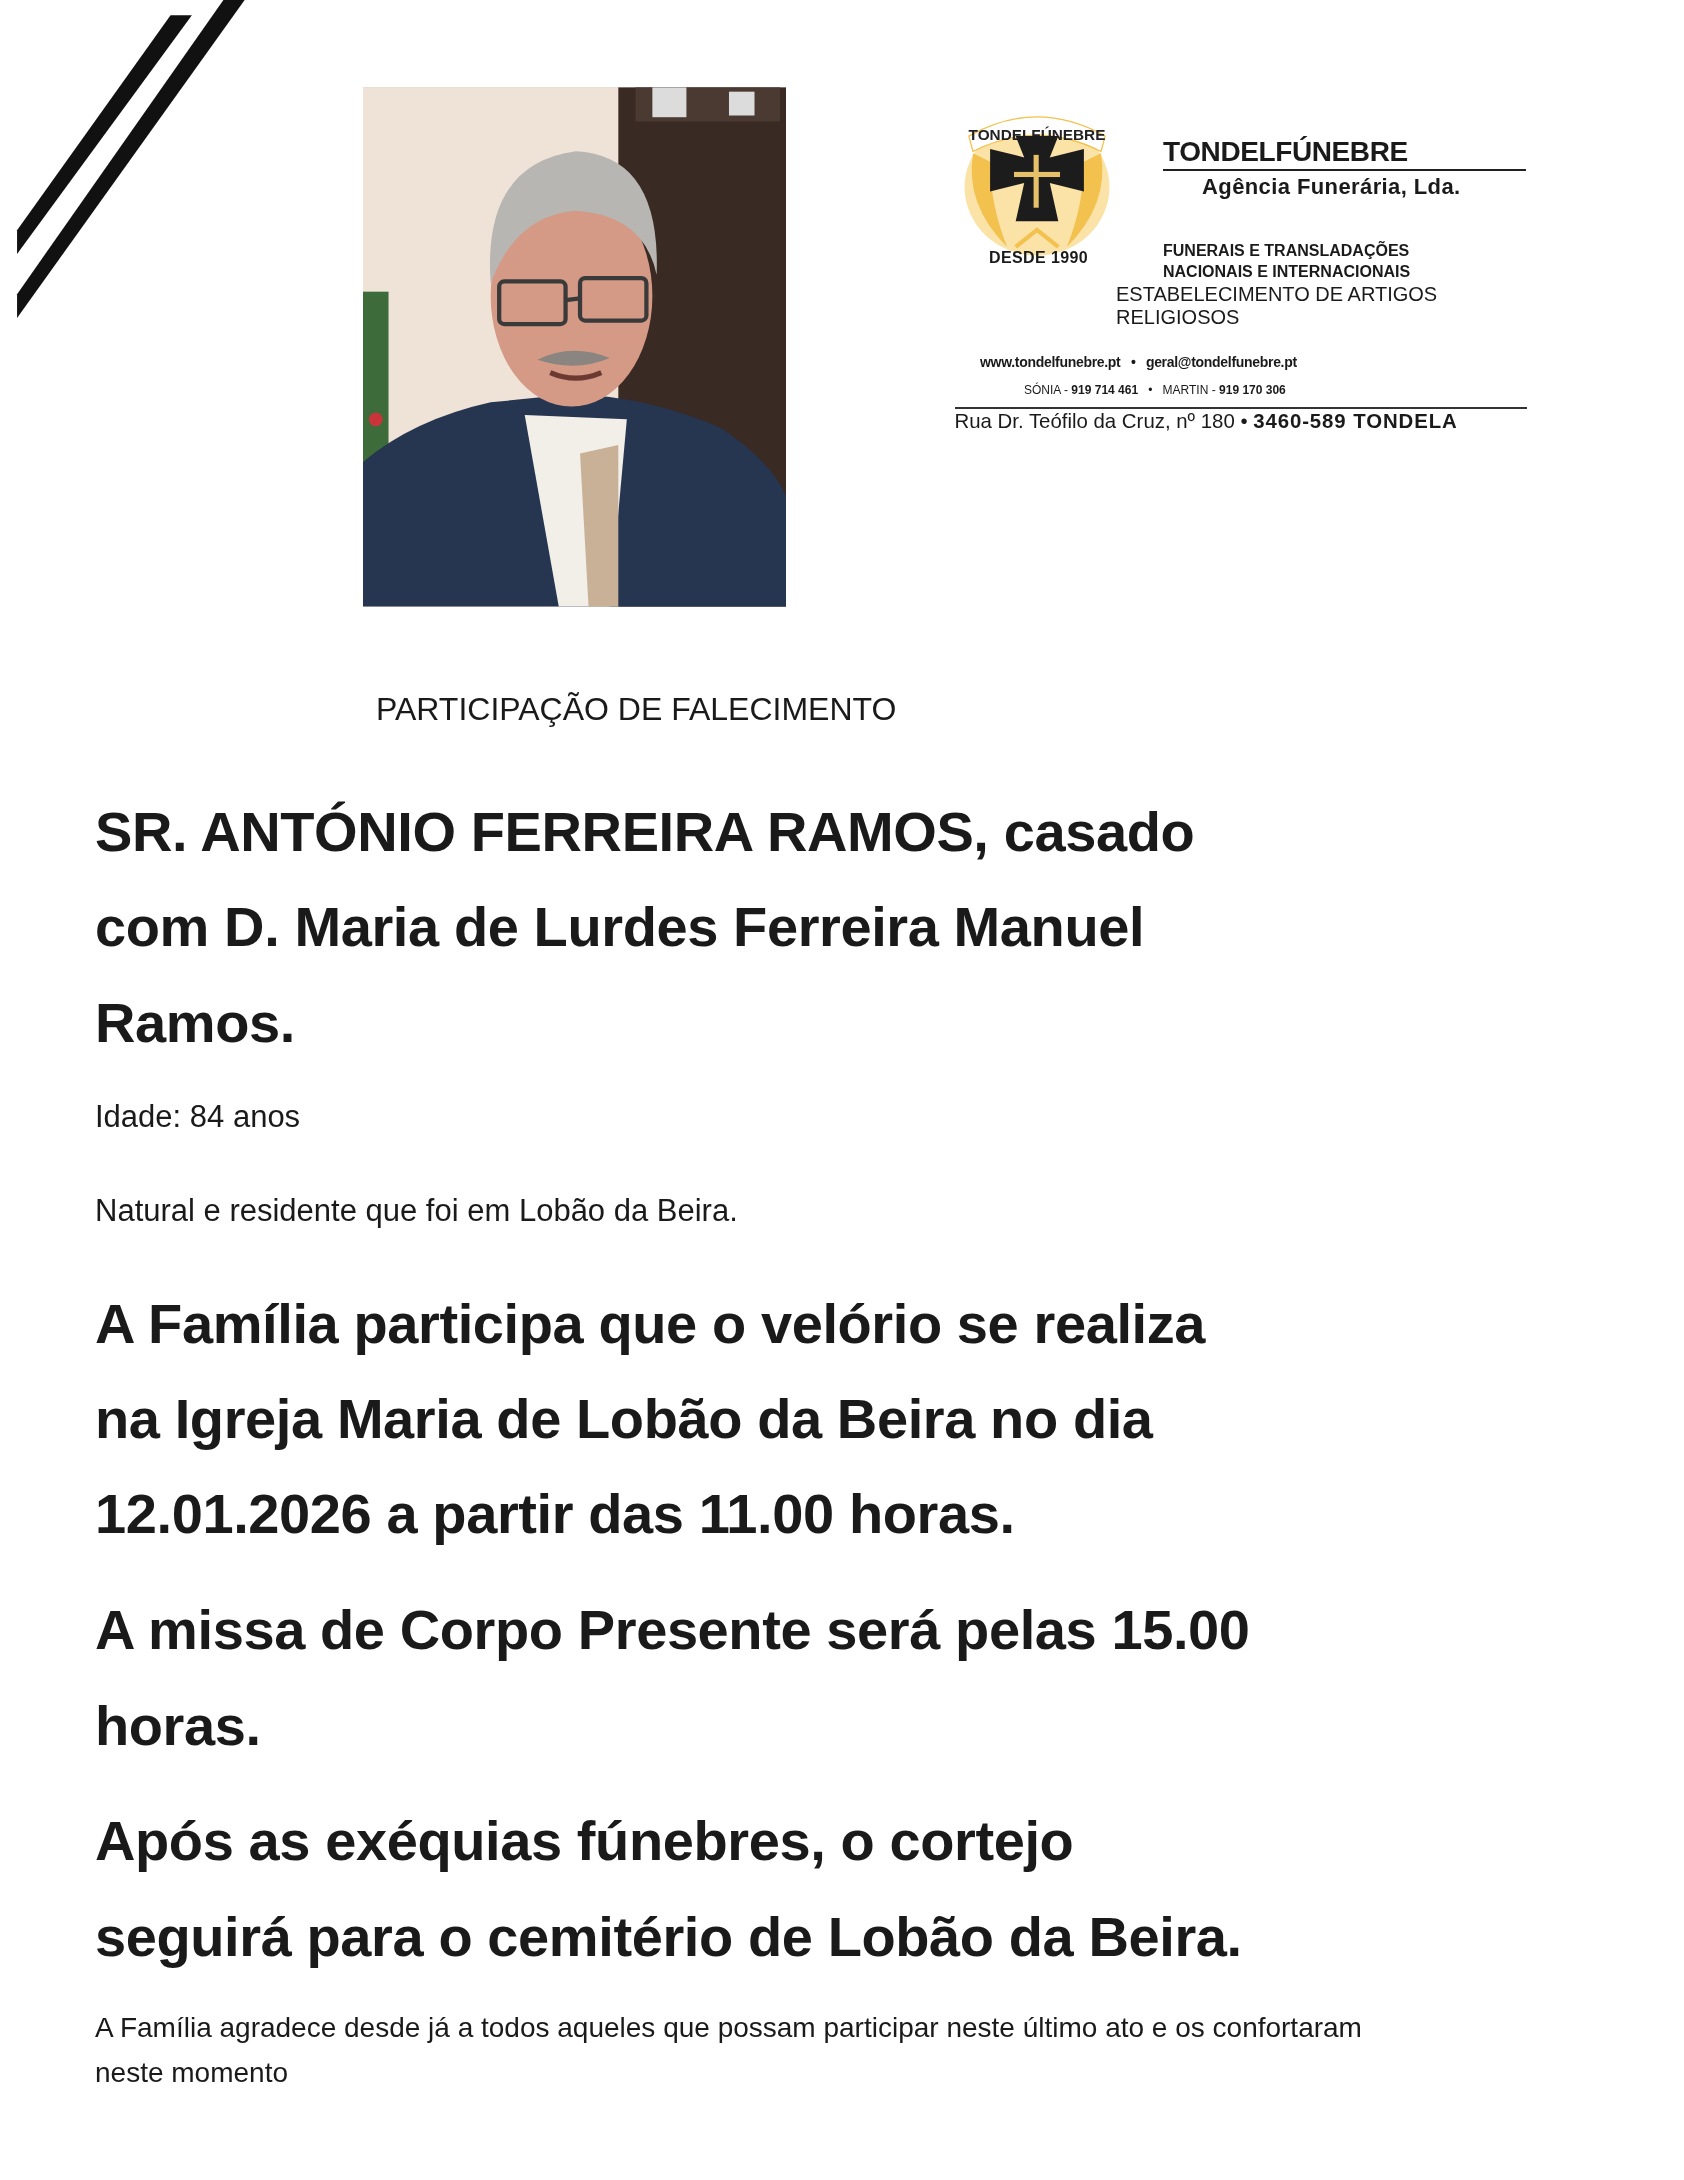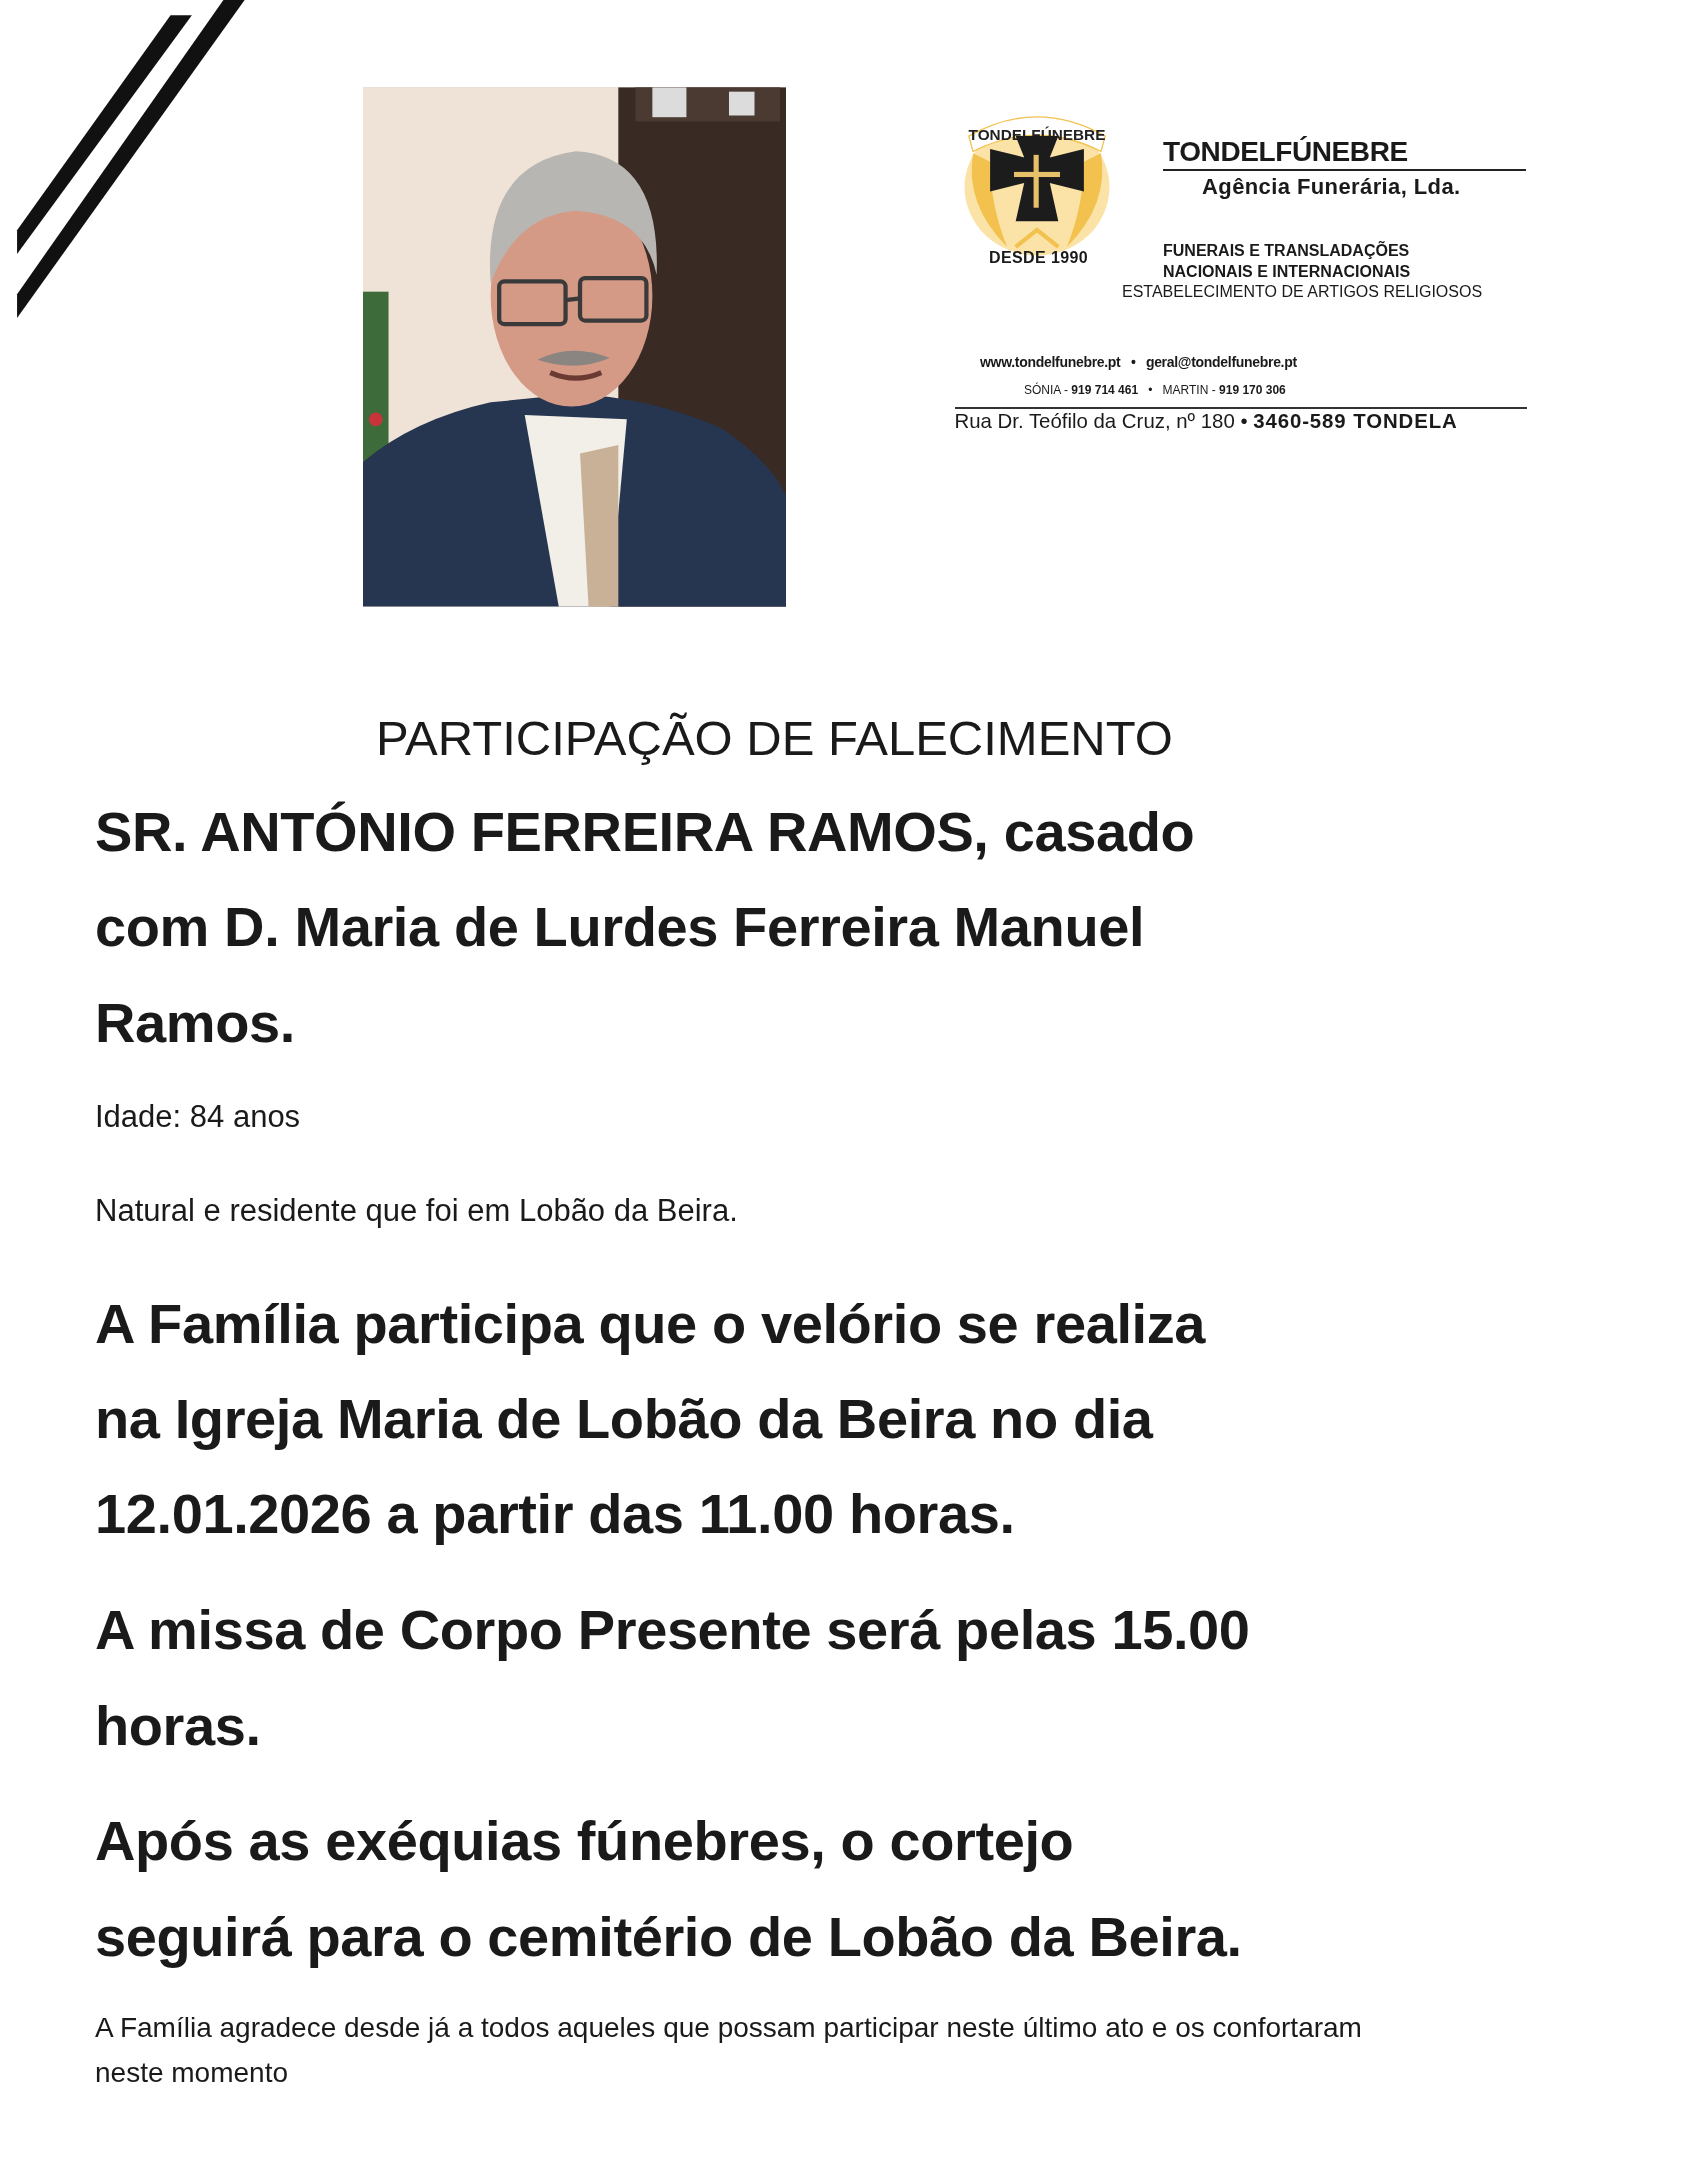--- a/index.html
+++ b/index.html
@@ -9,32 +9,32 @@
 
   .portrait { position: absolute; left: 363px; top: 87px; width: 423px; height: 520px; overflow: hidden; background: #e9ddd3; }
 
   .header { position: absolute; left: 946px; top: 85px; width: 588px; height: 366px; }
   .logo { position: absolute; left: 10.2px; top: 17px; width: 162px; height: 162px; }
   .logo-since { position: absolute; left: 43px; top: 164px; font-size: 16px; font-weight: bold; letter-spacing: 0.4px; font-family: "Liberation Sans Narrow", "Liberation Sans", sans-serif; text-align: center; }
   .brand-name { position: absolute; left: 217px; top: 51px; font-size: 28px; font-weight: bold; letter-spacing: -0.4px; }
   .brand-rule { position: absolute; left: 217px; top: 84px; width: 363px; height: 1.7px; background: #222; }
   .brand-sub { position: absolute; left: 256px; top: 89px; font-size: 22px; font-weight: bold; letter-spacing: 0.4px; }
   .services { position: absolute; left: 217px; top: 155px; font-size: 16px; font-weight: bold; line-height: 21px; }
-  .services-3 { position: absolute; left: 176px; top: 198px; font-size: 16px; }
+  .services-3 { position: absolute; left: 170px; top: 198px; font-size: 20px; }
 
   .contacts { position: absolute; left: 0; top: 269px; width: 588px; text-align: right; font-family: "Liberation Mono", "Liberation Sans", monospace; }
   .contact-web { position: absolute; left: 34px; top: 0; font-size: 14px; font-weight: bold; letter-spacing: -0.3px; font-family: "Liberation Sans", sans-serif; }
   .contact-phones { position: absolute; left: 78px; top: 29px; font-size: 12px; font-family: "Liberation Sans", sans-serif; }
   .contact-phones b { font-weight: bold; }
   .contact-rule { position: absolute; left: 8.5px; top: 53px; width: 572px; height: 1.7px; background: #333; }
   .contact-address { position: absolute; left: 8.5px; top: 56px; font-size: 20.4px; font-family: "Liberation Sans", sans-serif; white-space: nowrap; }
   .contact-address b { font-weight: bold; letter-spacing: 0.9px; }
 
   .notice { position: absolute; left: 95px; top: 690px; width: 1465px; }
-  .notice-title { position: absolute; left: 281px; top: 20px; font-size: 49px; letter-spacing: 0; white-space: nowrap; }
+  .notice-title { position: absolute; left: 281px; top: 1px; font-size: 32px; letter-spacing: 0; white-space: nowrap; }
 
   .bold-line { position: absolute; left: 0; font-size: 56px; font-weight: bold; white-space: nowrap; letter-spacing: -0.4px; }
   .reg-line { position: absolute; left: 0; font-size: 31px; white-space: nowrap; }
   .small-line { position: absolute; left: 0; font-size: 28px; white-space: nowrap; }
 </style>
 </head>
 <body>
 
 <svg class="mourning-stripes" viewBox="0 0 360 380">
   <polygon points="200,18 225,18 20,298 20,270" fill="#111"></polygon>

